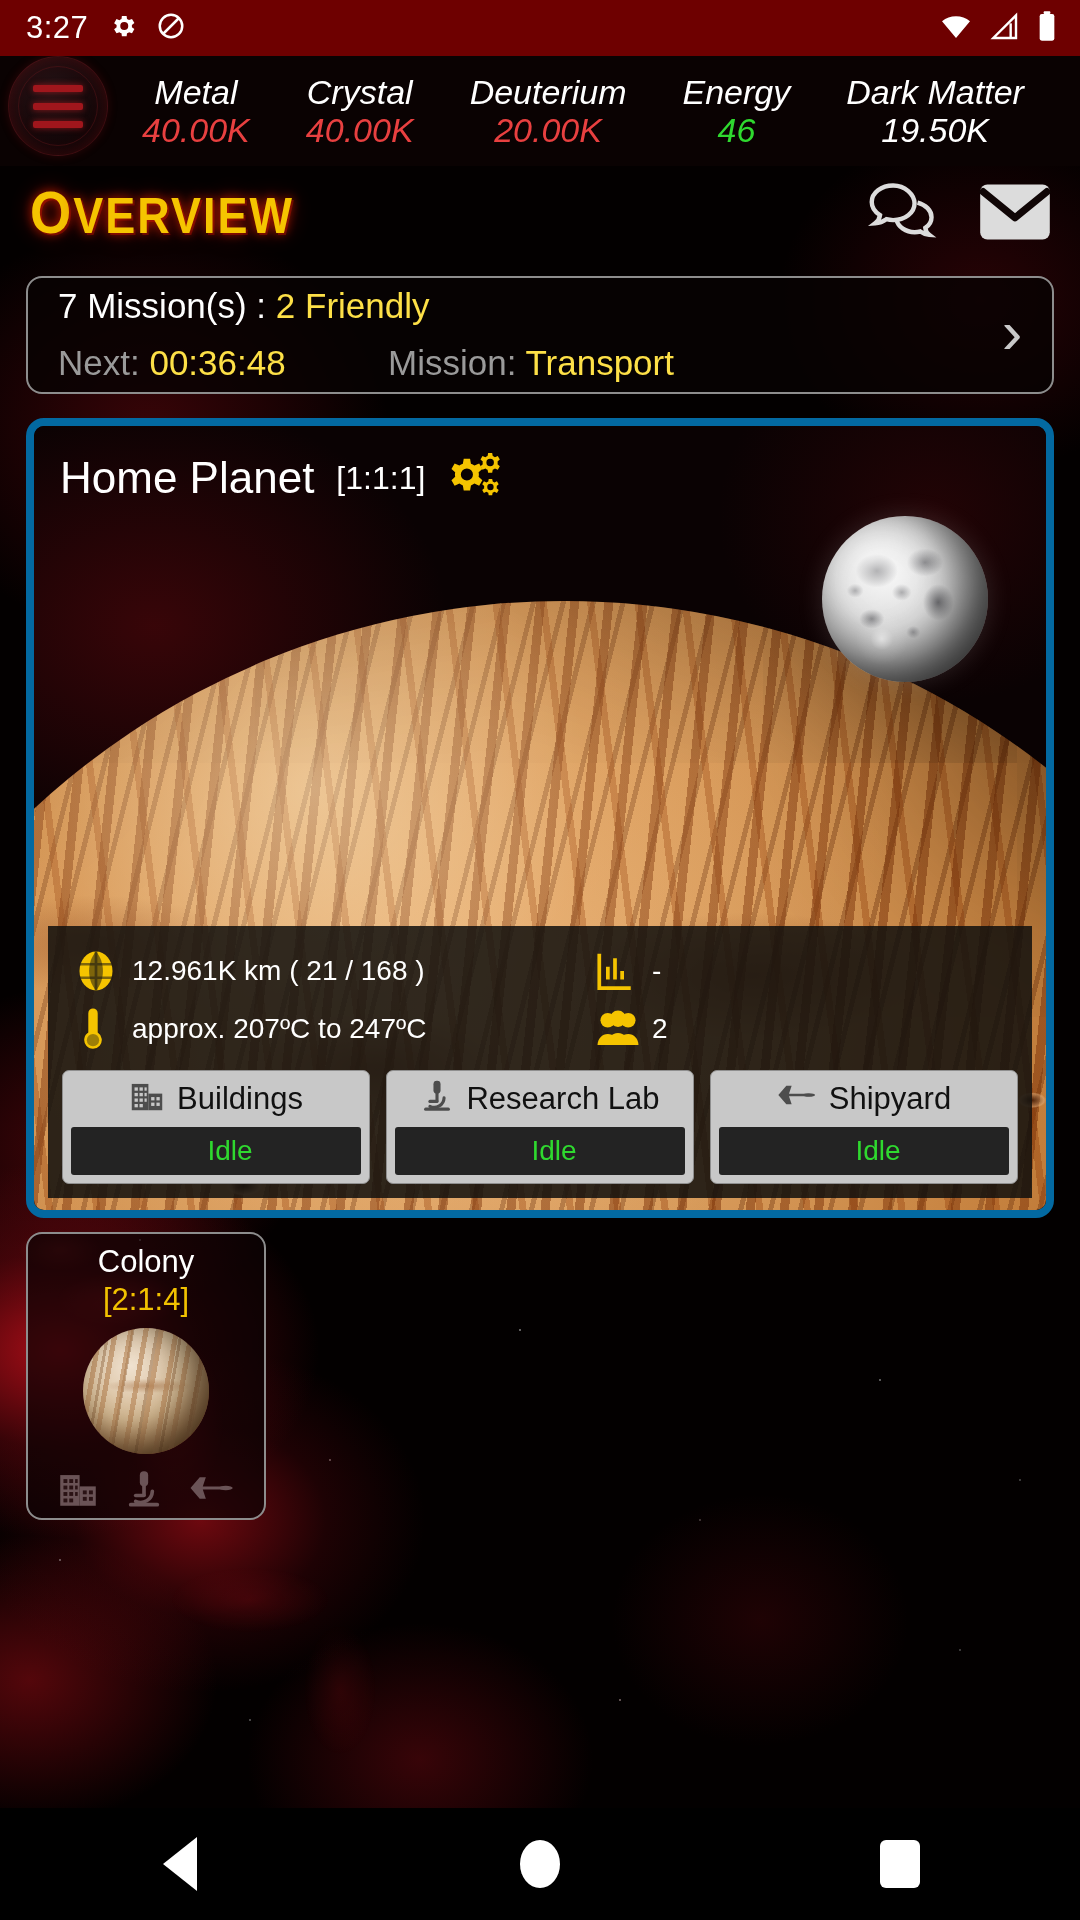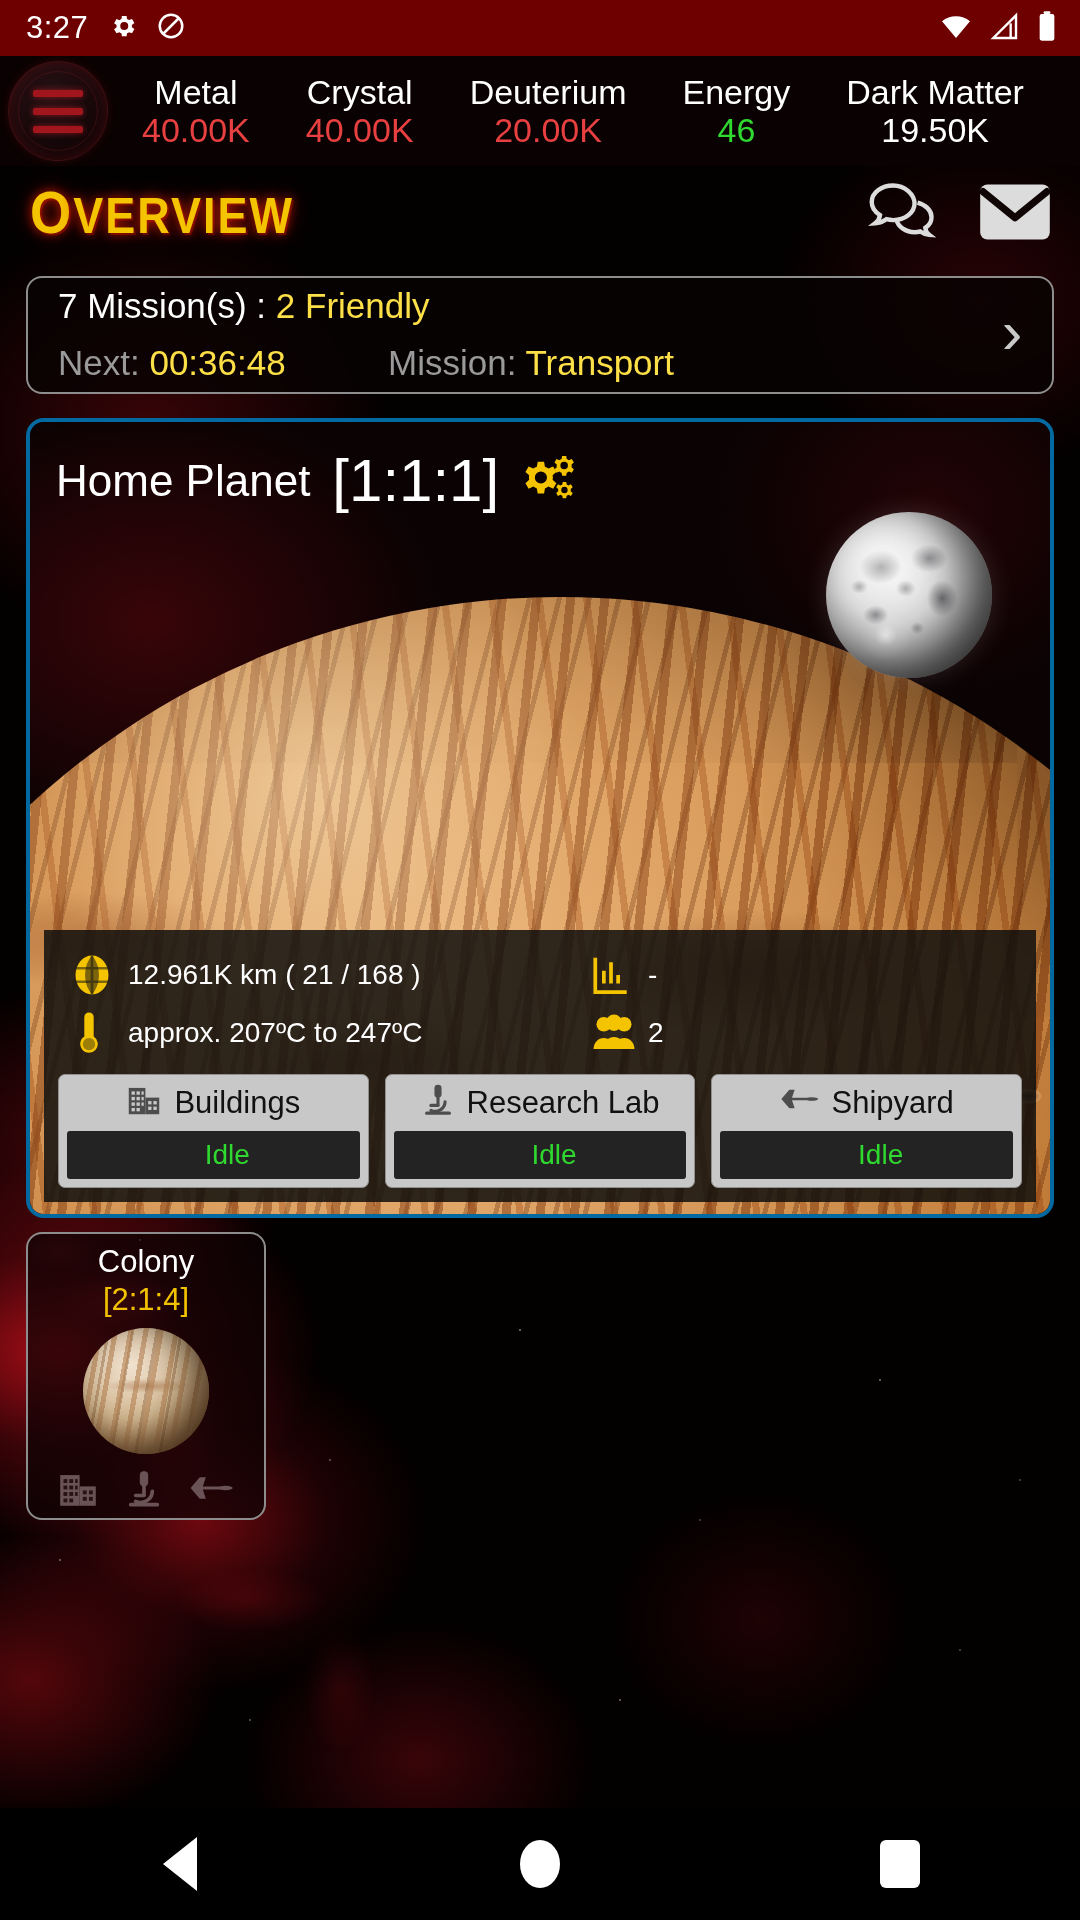--- a/index.html
+++ b/index.html
@@ -68,22 +68,23 @@
   .sb-left-icons { display:flex; align-items:center; gap:18px; margin-left:20px; }
   .sb-spacer { flex:1; }
   .sb-right-icons { display:flex; align-items:center; gap:16px; }
   .sb-ic { display:block; }
 
   
   .resbar {
     position:relative; z-index:35;
     height:110px;
     background:#0a0202;
-    display:flex; align-items:center;
+    display:flex; 
     padding:0 28px 0 8px;
+    font-style:italic;
   }
   .menu-btn {
     width:100px; height:100px; flex:none;
     border-radius:50%;
     background:
       radial-gradient(circle at 42% 35%, #261316 0%, #180a0c 45%, #0d0405 75%, #060202 100%);
     border:1px solid rgba(120,25,30,0.45);
     box-shadow: 0 0 18px rgba(150,20,26,0.35) inset, 0 0 10px rgba(140,18,24,0.25);
     display:flex; flex-direction:column; align-items:center; justify-content:center;
     gap:11px;
@@ -146,21 +147,21 @@
     width:60px; display:flex; align-items:center; justify-content:center;
     color:#c9c9c9; font-size:62px; font-weight:300; line-height:1;
     padding-bottom:6px;
   }
 
   
   .planet-card {
     position:relative; z-index:20;
     margin:24px 26px 0 26px;
     height:800px;
-    border:4px solid #0369a1;
+    border:8px solid #0369a1;
     border-radius:18px;
     overflow:hidden;
     background:#0b0304;
   }
   .pc-bg {
     position:absolute; inset:0;
     background:
       radial-gradient(ellipse 420px 320px at 120px 200px, rgba(120,10,16,0.42), rgba(0,0,0,0) 70%),
       radial-gradient(ellipse 300px 260px at 900px 90px, rgba(90,8,12,0.30), rgba(0,0,0,0) 72%),
       #0a0203;
@@ -413,21 +414,21 @@
     <div class="chev">›</div>
   </div>
 
   <div class="planet-card">
     <div class="pc-bg"></div>
     <div class="big-planet"></div>
     <div class="moon"></div>
 
     <div style="position:absolute;left:26px;top:24px;display:flex;align-items:center;gap:22px;">
       <span style="font-size:44px;color:#fff;">Home Planet</span>
-      <span style="font-size:60px;color:#fff;">[1:1:1]</span>
+      <span style="font-size:32px;color:#fff;">[1:1:1]</span>
       <span>
         <svg width="58" height="52" viewBox="0 0 40 36" fill="#f5c400">
           <path d="M16.5 9.5 15.9 6h-4.4l-.6 3.5c-.9.3-1.7.7-2.4 1.3L5.2 9.3 3 13.1l2.6 2.3c-.1.5-.2 1-.2 1.6s.1 1.1.2 1.6L3 20.9l2.2 3.8 3.3-1.5c.7.6 1.5 1 2.4 1.3l.6 3.5h4.4l.6-3.5c.9-.3 1.7-.7 2.4-1.3l3.3 1.5 2.2-3.8-2.6-2.3c.1-.5.2-1 .2-1.6s-.1-1.1-.2-1.6l2.6-2.3-2.2-3.8-3.3 1.5c-.7-.6-1.5-1-2.4-1.3zM13.7 21.2a4.2 4.2 0 1 1 0-8.4 4.2 4.2 0 0 1 0 8.4z"></path>
           <path d="M31.6 4.2 31.2 2h-2.8l-.4 2.2c-.5.2-1 .5-1.5.8l-2-.9-1.4 2.4 1.6 1.4c-.1.3-.1.6-.1 1s0 .7.1 1l-1.6 1.4 1.4 2.4 2-.9c.4.4.9.6 1.5.8l.4 2.2h2.8l.4-2.2c.5-.2 1-.5 1.5-.8l2 .9 1.4-2.4-1.6-1.4c.1-.3.1-.6.1-1s0-.7-.1-1l1.6-1.4-1.4-2.4-2 .9c-.5-.3-1-.6-1.5-.8zm-1.8 7a2.6 2.6 0 1 1 0-5.2 2.6 2.6 0 0 1 0 5.2z"></path>
           <path d="M31.6 21.8 31.2 20h-2.4l-.3 1.8c-.5.2-.9.4-1.3.7l-1.7-.8-1.2 2 1.4 1.2c0 .3-.1.5-.1.8s0 .6.1.8l-1.4 1.2 1.2 2 1.7-.8c.4.3.8.6 1.3.7l.3 1.8h2.4l.3-1.8c.5-.2.9-.4 1.3-.7l1.7.8 1.2-2-1.4-1.2c0-.3.1-.5.1-.8s0-.6-.1-.8l1.4-1.2-1.2-2-1.7.8c-.4-.3-.8-.6-1.3-.7zm-1.6 6a2.2 2.2 0 1 1 0-4.4 2.2 2.2 0 0 1 0 4.4z"></path>
         </svg>
       </span>
     </div>
 
     <div class="info-strip">

